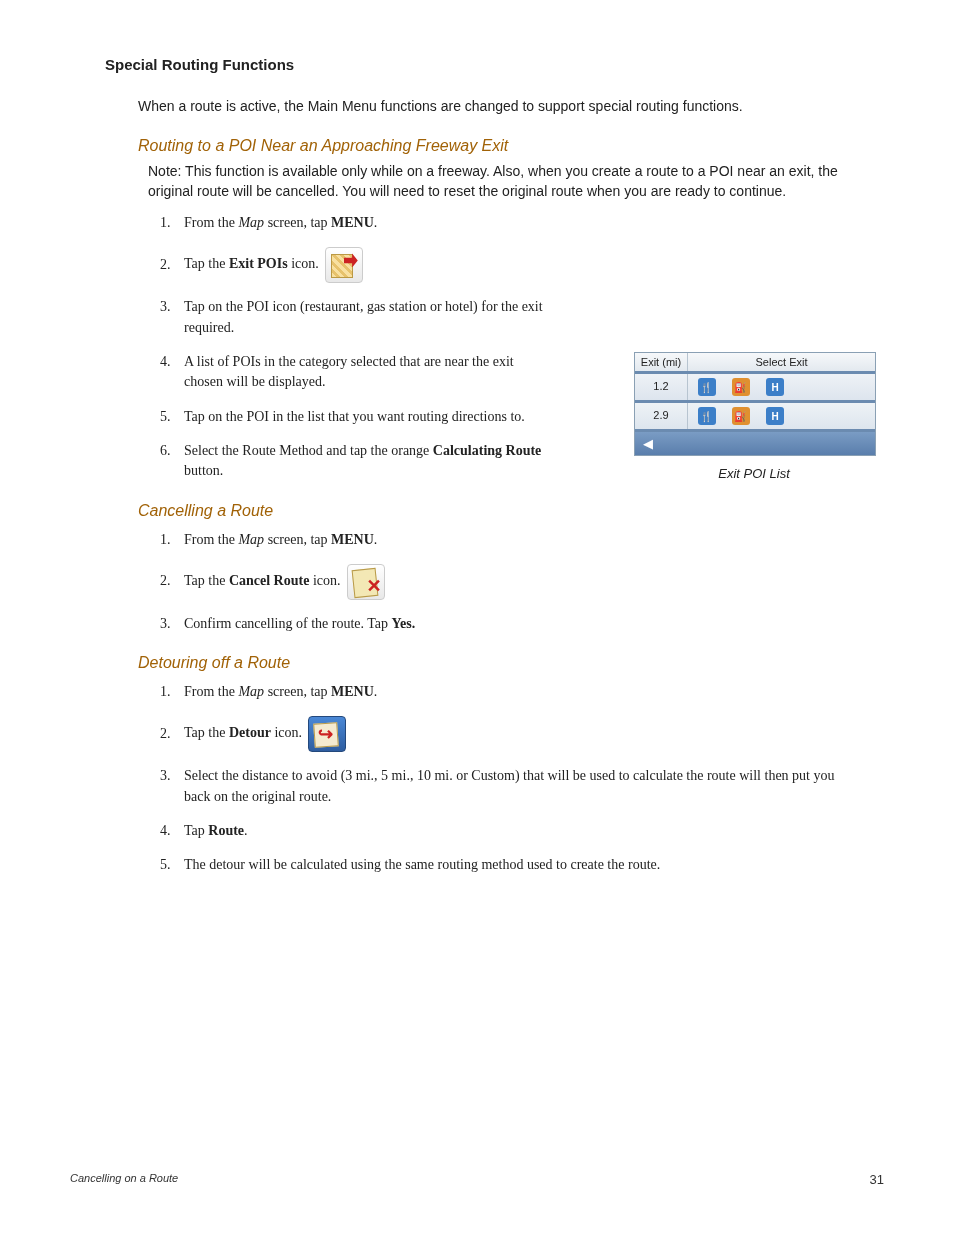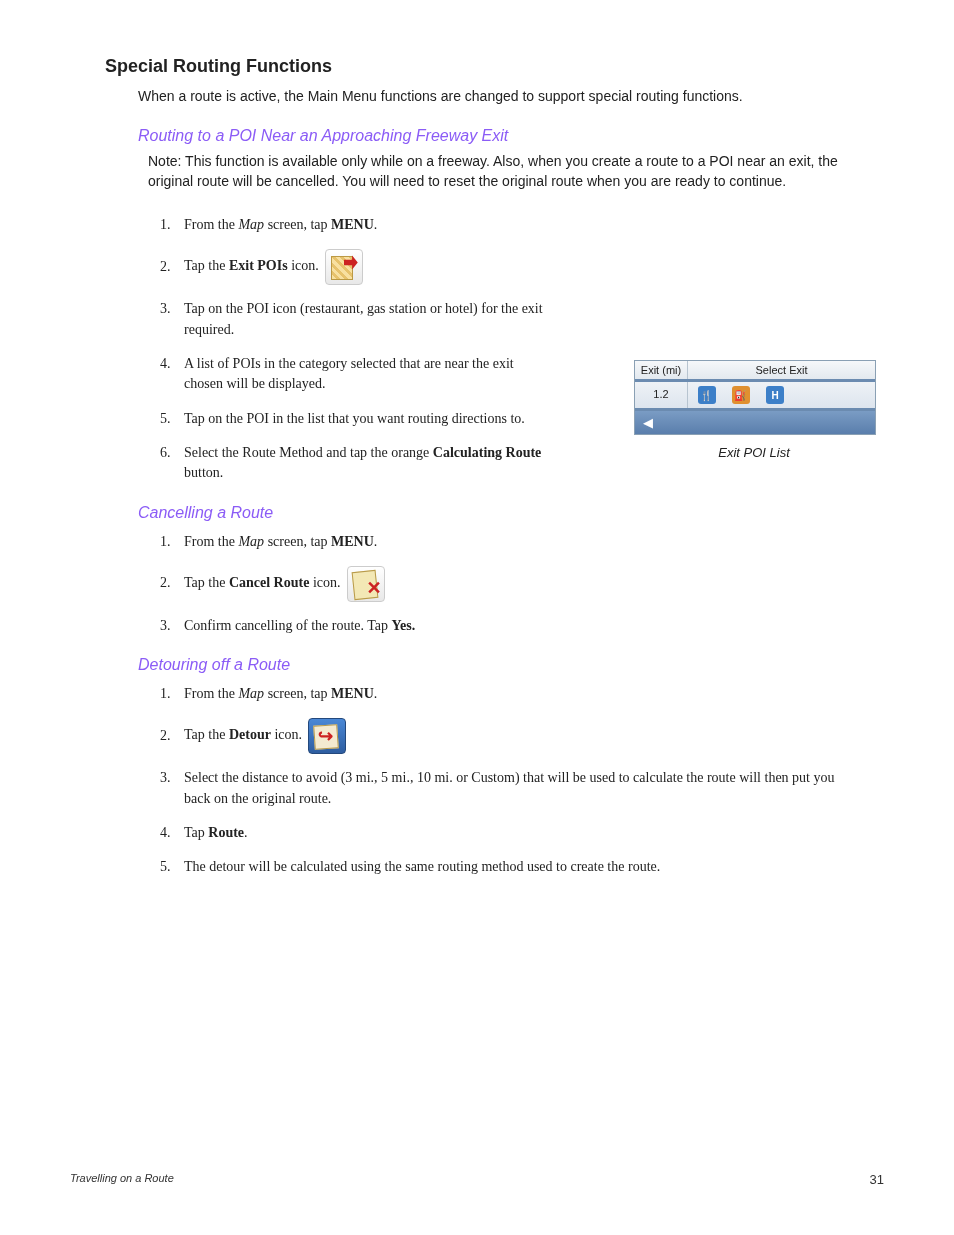--- a/index.html
+++ b/index.html
@@ -8,37 +8,37 @@
     color: #222;
     width: 954px;
     height: 1235px;
     margin: 0;
     padding: 50px 70px 40px 70px;
     box-sizing: border-box;
     position: relative;
     background: #fff;
   }
   h2 {
-    font-size: 18px;
+    font-size: 15px;
     font-weight: bold;
-    margin: 6px 0 10px 35px;
+    margin: 6px 0 24px 35px;
   }
   .intro {
     margin: 0 0 11px 68px;
     line-height: 1.4;
   }
   h3 {
     font-style: italic;
     font-weight: normal;
     font-size: 16px;
     margin: 20px 0 6px 68px;
-    color: #8b5cf6;
+    color: #a16207;
   }
   .note {
-    margin: 0 30px 24px 78px;
+    margin: 0 30px 12px 78px;
     line-height: 1.45;
   }
   ol.steps {
     margin: 10px 30px 4px 78px;
     padding-left: 26px;
   }
   ol.steps > li {
     margin: 0 0 14px 0;
     padding-left: 10px;
     line-height: 1.45;
@@ -118,21 +118,21 @@
     position: absolute;
     left: 9px; top: 4px;
     font-size: 18px;
     font-weight: bold;
     color: #c22;
   }
 
   
   .figure {
     position: absolute;
-    top: 360px;
+    top: 352px;
     right: 80px;
     width: 240px;
   }
   .exit-table {
     width: 240px;
     border: 1px solid #8aa0b4;
     background: #d9e2ec;
     font-size: 11px;
   }
   .exit-header {
@@ -236,20 +236,28 @@
       <div class="cell-select">Select Exit</div>
     </div>
     <div class="exit-row">
       <div class="cell-exit">1.2</div>
       <div class="cell-icons">
         <span class="poi poi-rest"></span>
         <span class="poi poi-gas"></span>
         <span class="poi poi-hotel"></span>
       </div>
     </div>
+    <div class="exit-row">
+      <div class="cell-exit">2.9</div>
+      <div class="cell-icons">
+        <span class="poi poi-rest"></span>
+        <span class="poi poi-gas"></span>
+        <span class="poi poi-hotel"></span>
+      </div>
+    </div>
     <div class="exit-footer">◀</div>
   </div>
   <div class="caption">Exit POI List</div>
 </div>
 
 <h3>Cancelling a Route</h3>
 <ol class="steps">
   <li><span>From the </span><span class="mapword">Map</span><span> screen, tap </span><span class="bold">MENU</span><span>.</span></li>
   <li><span>Tap the </span><span class="bold">Cancel Route</span><span> icon.</span><span class="inline-icon cancel-icon"></span></li>
   <li><span>Confirm cancelling of the route.  Tap </span><span class="bold">Yes.</span></li>
@@ -258,15 +266,15 @@
 <h3>Detouring off a Route</h3>
 <ol class="steps">
   <li><span>From the </span><span class="mapword">Map</span><span> screen, tap </span><span class="bold">MENU</span><span>.</span></li>
   <li><span>Tap the </span><span class="bold">Detour</span><span> icon.</span><span class="inline-icon detour-icon"></span></li>
   <li>Select the distance to avoid (3 mi., 5 mi., 10 mi. or Custom) that will be used to calculate the route will then put you back on the original route.</li>
   <li><span>Tap </span><span class="bold">Route</span><span>.</span></li>
   <li>The detour will be calculated using the same routing method used to create the route.</li>
 </ol>
 
 <div class="page-footer">
-  <span>Travelling on a Route</span>
+  <span>Cancelling on a Route</span>
   <span class="pagenum">31</span>
 </div>
 
 </body></html>

